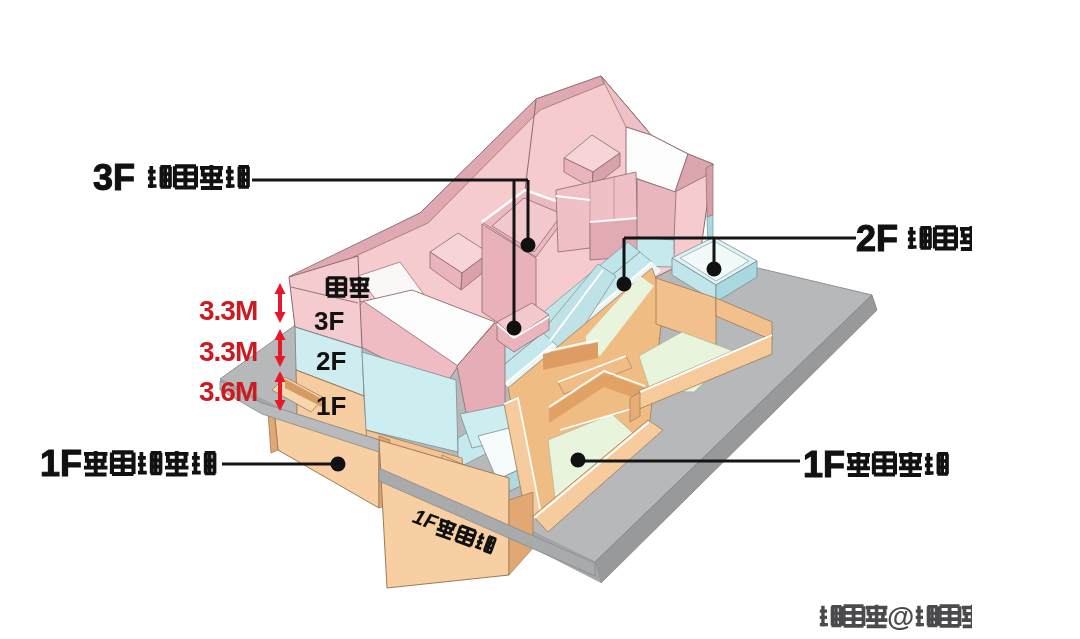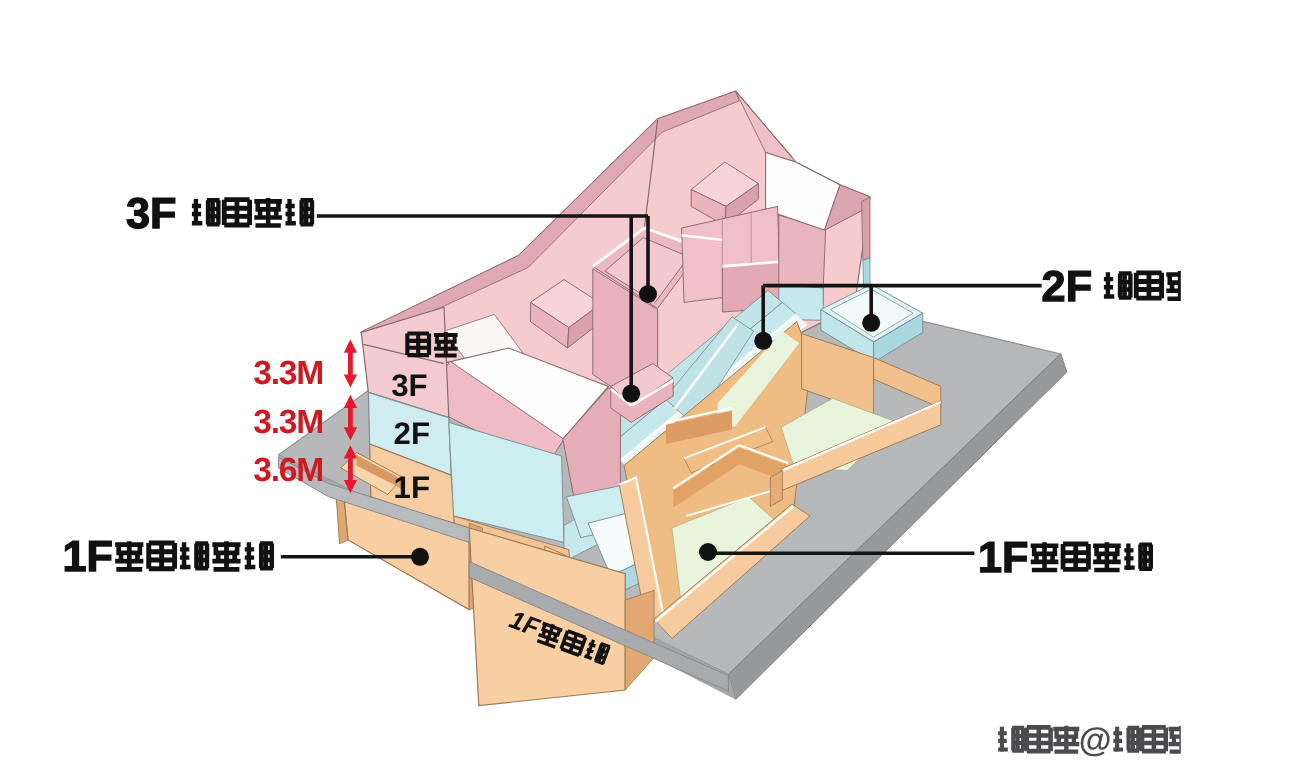--- a/index.html
+++ b/index.html
@@ -1,16 +1,16 @@
 <!DOCTYPE html>
 <html><head>
 <meta charset="utf-8">
 <style>
   html,body{margin:0;padding:0;background:#ffffff;}
-  .wrap{width:972px;height:639px;position:relative;overflow:hidden;background:#fff;padding-left:12px;}
+  .wrap{width:972px;height:639px;position:relative;overflow:hidden;background:#fff;}
   text{font-family:"Liberation Sans",sans-serif;}
 </style>
 </head>
 <body>
 <div class="wrap">
 <svg width="1080" height="639" viewBox="0 0 1080 639">
 <defs>
 
   <g id="gA">
           <path d="M3,3.5 H25 M3,3.5 V25.5 M25,3.5 V25.5 M3,25.5 H25 M3,11 H25 M3,18 H25 M14,3.5 V25.5" fill="none" stroke="currentColor" stroke-width="4.2"></path>

